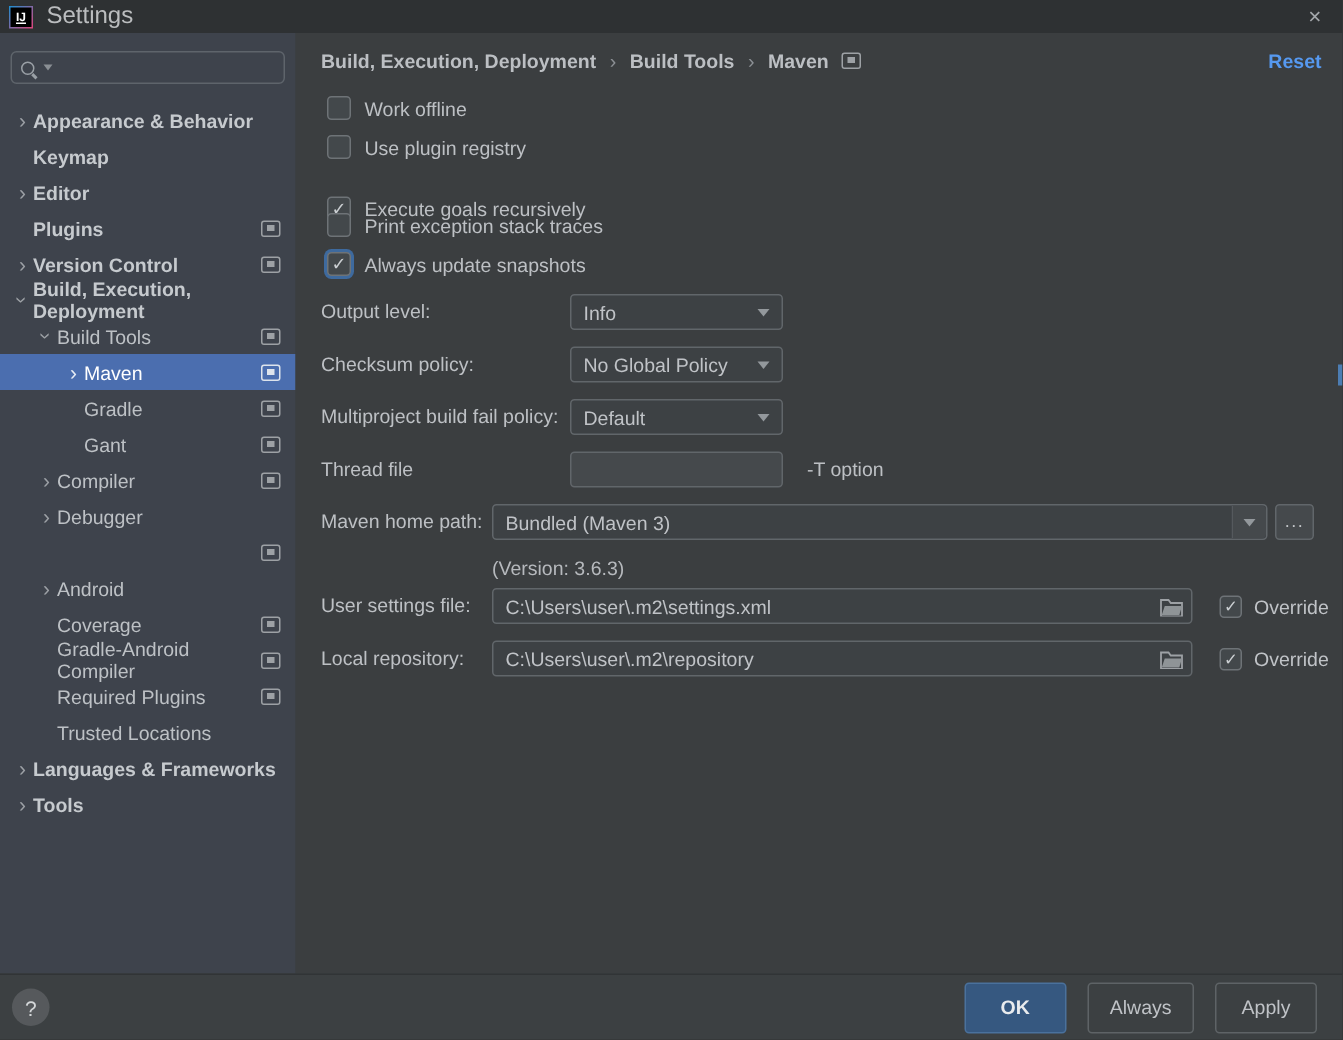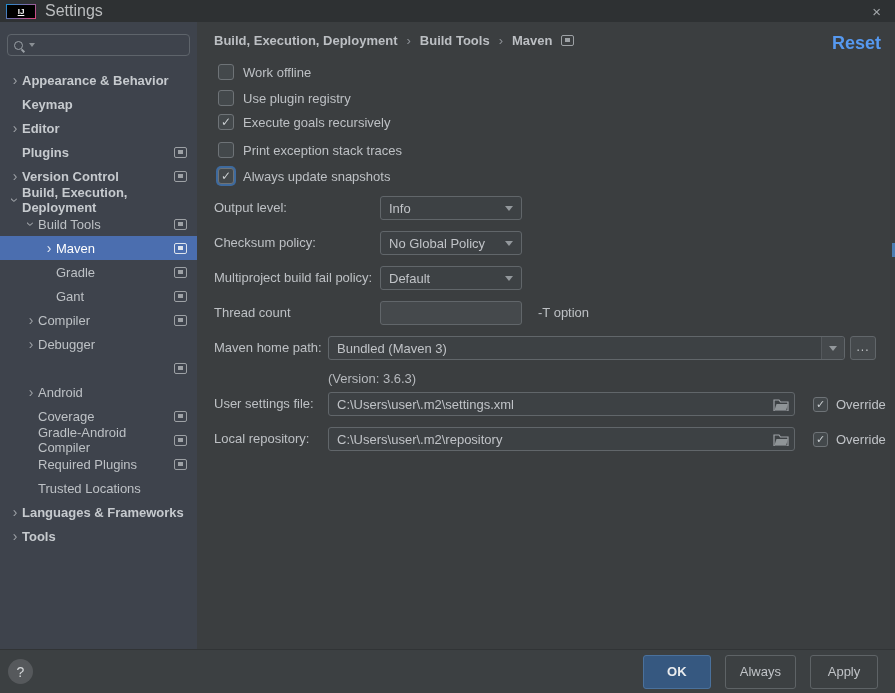--- a/index.html
+++ b/index.html
@@ -1,21 +1,21 @@
 <!DOCTYPE html>
 <html><head>
 <meta charset="utf-8">
 <style>
   * { box-sizing: border-box; margin: 0; padding: 0; }
   body { font-family: "Liberation Sans", sans-serif; background:#222; }
   .app { position:relative; width:895px; height:693px; background:#3B3E40; overflow:hidden; }
 
   
   .titlebar { position:absolute; top:0; left:0; right:0; height:22px; background:#2E3133; display:flex; align-items:center; }
-  .logo-wrap { margin-left:6px; width:30px; height:15px; padding:1px; background:linear-gradient(135deg,#1C8FD1,#E0447A); }
+  .logo-wrap { margin-left:6px; width:16px; height:15px; padding:1px; background:linear-gradient(135deg,#1C8FD1,#E0447A); }
   .logo { width:100%; height:100%; background:#000; color:#fff; font-size:8px; font-weight:bold; display:flex; align-items:center; justify-content:center; text-decoration:underline; }
   .title-text { color:#BBBDBF; font-size:16px; margin-left:9px; }
   .close-x { margin-left:auto; margin-right:14px; color:#A3A7AB; font-size:15px; line-height:1; cursor:default; }
 
   
   .sidebar { position:absolute; top:22px; left:0; width:197px; height:627px; background:#3E434C; }
   .searchbox { margin:12px 7px 12px 7px; height:22px; border:1px solid #5E646B; border-radius:4px; display:flex; align-items:center; padding:0 6px; }
   .mag { position:relative; width:9px; height:9px; border:1.5px solid #9AA0A6; border-radius:50%; }
   .mag::after { content:""; position:absolute; width:1.5px; height:4px; background:#9AA0A6; left:7px; top:7px; transform:rotate(-45deg); }
   .mag-arrow { width:0; height:0; border-left:3px solid transparent; border-right:3px solid transparent; border-top:4px solid #8A8F94; margin-left:6px; }
@@ -33,21 +33,21 @@
   .screen-icon::after { content:""; position:absolute; left:3px; top:2px; width:5px; height:4px; background:#9DA1A5; }
   .tree-row.selected .screen-icon { border-color:#DDE3EC; }
   .tree-row.selected .screen-icon::after { background:#DDE3EC; }
 
   
   .content { position:absolute; top:22px; left:197px; width:698px; height:627px; background:#3B3E40; }
   .breadcrumb { position:absolute; top:11px; left:17px; display:flex; align-items:center; gap:9px; font-size:13px; font-weight:bold; color:#BCBFC3; }
   .crumb-sep { color:#8C9095; font-weight:normal; font-size:13px; }
   .bc-icon { margin-left:1px; }
   .bc-icon.screen-icon { margin-left:0; }
-  .reset-link { position:absolute; top:11px; right:14px; color:#5699F0; font-size:18px; font-weight:bold; cursor:pointer; }
+  .reset-link { position:absolute; top:11px; right:14px; color:#5699F0; font-size:13px; font-weight:bold; cursor:pointer; }
 
   .cb-row { position:absolute; left:21px; display:flex; align-items:center; gap:9px; color:#BDC0C4; font-size:13px; }
   .cb { width:16px; height:16px; border:1px solid #6E7377; border-radius:3px; background:#43484B; position:relative; flex:0 0 16px; }
   .cb.checked::after { content:"✓"; position:absolute; left:2px; top:0px; color:#CBCFD2; font-size:12px; font-weight:bold; font-family:"DejaVu Sans", sans-serif; }
   .cb.focused { box-shadow:0 0 0 2px #3E6A9E; }
   .cb.sm { width:15px; height:15px; flex:0 0 15px; }
   .cb.sm.checked::after { font-size:11px; left:2px; top:0; }
 
   .form-label { position:absolute; left:17px; height:24px; line-height:24px; color:#BDC0C4; font-size:13px; }
   .select { position:absolute; left:183px; width:142px; height:24px; border:1px solid #61666A; border-radius:3px; background:#3D4144; display:flex; align-items:center; padding:0 8px; color:#C0C3C7; font-size:13px; cursor:default; }
@@ -200,21 +200,21 @@
     <div class="reset-link">Reset</div>
 
     <div class="cb-row" style="top:42px">
       <span class="cb"></span>
       <span>Work offline</span>
     </div>
     <div class="cb-row" style="top:68px">
       <span class="cb"></span>
       <span>Use plugin registry</span>
     </div>
-    <div class="cb-row" style="top:92px">
+    <div class="cb-row" style="top:109px">
       <span class="cb checked"></span>
       <span>Execute goals recursively</span>
     </div>
     <div class="cb-row" style="top:120px">
       <span class="cb"></span>
       <span>Print exception stack traces</span>
     </div>
     <div class="cb-row" style="top:146px">
       <span class="cb checked focused"></span>
       <span>Always update snapshots</span>
@@ -231,21 +231,21 @@
       <span>No Global Policy</span>
       <span class="dd-arrow"></span>
     </div>
 
     <div class="form-label" style="top:244px">Multiproject build fail policy:</div>
     <div class="select" style="top:244px">
       <span>Default</span>
       <span class="dd-arrow"></span>
     </div>
 
-    <div class="form-label" style="top:279px">Thread count</div>
+    <div class="form-label" style="top:279px">Thread file</div>
     <div class="text-field" style="top:279px"></div>
     <div class="hint-text" style="top:279px">-T option</div>
 
     <div class="form-label" style="top:314px">Maven home path:</div>
     <div class="combo" style="top:314px">
       <span class="combo-text">Bundled (Maven 3)</span>
       <span class="combo-btn">
           <span class="dd-arrow" style="margin-left:0"></span>
         </span>
     </div>

